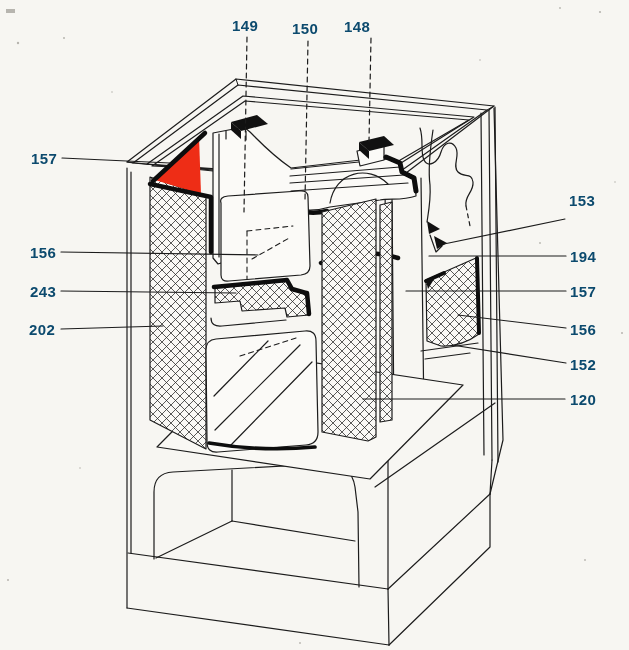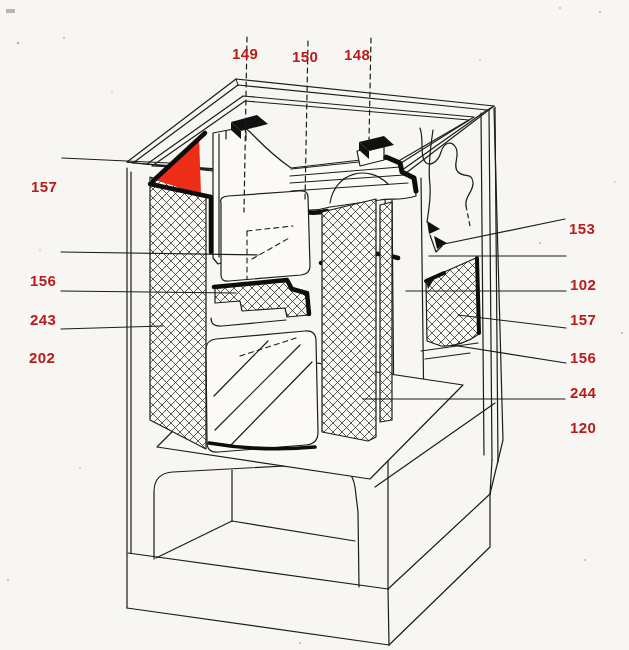--- a/index.html
+++ b/index.html
@@ -8,23 +8,22 @@
     background:#f7f6f2;
     font-family:"Liberation Sans", sans-serif;
   }
   #stage{position:absolute;inset:0;}
   svg{position:absolute;left:0;top:0;}
   .ref-label{
     position:absolute;
     font-weight:bold;
     font-size:15px;
     letter-spacing:.4px;
-    color:#b91c1c;
+    color:#0c4a6e;
     white-space:nowrap;
-    margin-top:28px;
   }
 </style>
 </head>
 <body>
 
 <div id="stage">
 <svg width="629" height="650" viewBox="0 0 629 650">
   <defs>
     <pattern id="xh" width="9" height="9" patternUnits="userSpaceOnUse">
       <rect width="9" height="9" fill="#f9f8f5"></rect>
@@ -212,18 +211,18 @@
 </svg>
 
 <div class="ref-label" style="left:232px;top:17px">149</div>
 <div class="ref-label" style="left:292px;top:20px">150</div>
 <div class="ref-label" style="left:344px;top:18px">148</div>
 <div class="ref-label" style="left:31px;top:150px">157</div>
 <div class="ref-label" style="left:30px;top:244px">156</div>
 <div class="ref-label" style="left:30px;top:283px">243</div>
 <div class="ref-label" style="left:29px;top:321px">202</div>
 <div class="ref-label" style="left:569px;top:192px">153</div>
-<div class="ref-label" style="left:570px;top:248px">102</div>
+<div class="ref-label" style="left:570px;top:248px">194</div>
 <div class="ref-label" style="left:570px;top:283px">157</div>
 <div class="ref-label" style="left:570px;top:321px">156</div>
-<div class="ref-label" style="left:570px;top:356px">244</div>
+<div class="ref-label" style="left:570px;top:356px">152</div>
 <div class="ref-label" style="left:570px;top:391px">120</div>
 </div>
 
 </body></html>

